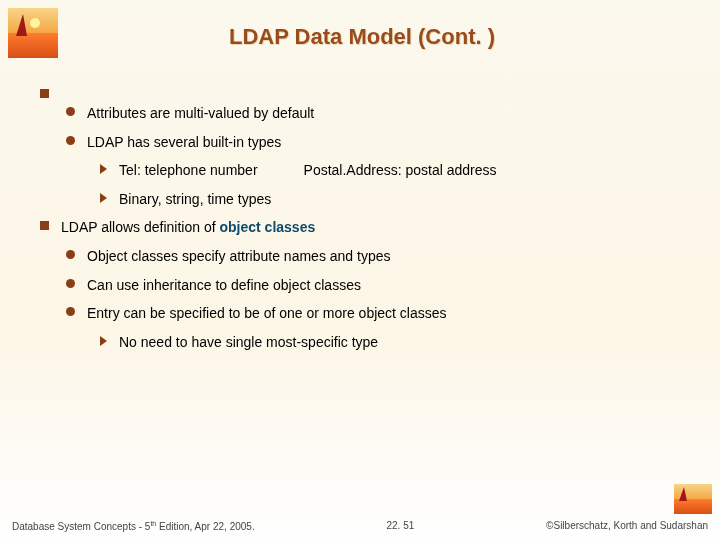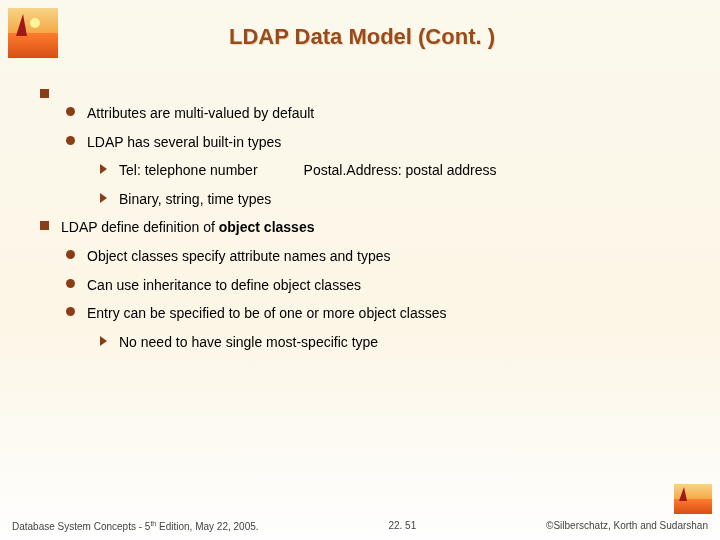--- a/index.html
+++ b/index.html
@@ -14,21 +14,21 @@
 .logo-br .sea{position:absolute;top:15px;left:0;width:38px;height:15px;background:linear-gradient(to bottom,#ff7b2e,#d84f15)}
 .logo-br .sail{position:absolute;top:3px;left:5px;width:0;height:0;border-left:5px solid transparent;border-right:3px solid transparent;border-bottom:14px solid #a01818}
 .title{position:absolute;top:24px;left:2px;width:100%;text-align:center;font-size:22px;font-weight:bold;color:#9a4b1c;text-shadow:1px 1px 0 #e9d9b8}
 .content{position:absolute;top:80px;left:40px;right:30px;font-size:14px;line-height:1.9}
 .row{display:flex;align-items:flex-start;margin-top:2px}
 .b-sq{width:9px;height:9px;background:#8a3e17;flex:none;margin-top:7px;margin-right:12px}
 .b-ci{width:9px;height:9px;background:#8a3e17;border-radius:50%;flex:none;margin-top:7px;margin-right:12px}
 .b-ar{width:0;height:0;border-top:5px solid transparent;border-bottom:5px solid transparent;border-left:7px solid #8a3e17;flex:none;margin-top:7px;margin-right:12px}
 .ind1{margin-left:26px}
 .ind2{margin-left:60px}
-.oc{color:#000000;font-weight:bold}
+.oc{color:#0c4a6e;font-weight:bold}
 .gap{display:inline-block;width:46px}
 .pgno{position:absolute;bottom:36px;right:30px;color:#b05a16;font-size:14px}
 .footer{position:absolute;bottom:8px;left:12px;right:12px;font-size:10px;display:flex;justify-content:space-between;color:#444}
 .footer sup{font-size:7px}
 </style>
 </head>
 <body>
 
 <div class="logo-tl">
   <div class="sky"></div>
@@ -60,21 +60,21 @@
     <div><span>Tel:   telephone number</span><span class="gap"></span><span>Postal.Address:  postal address</span></div>
   </div>
 
   <div class="row ind2">
     <div class="b-ar"></div>
     <div>Binary, string, time types</div>
   </div>
 
   <div class="row">
     <div class="b-sq"></div>
-    <div><span>LDAP define definition of </span><span class="oc">object classes</span></div>
+    <div><span>LDAP allows definition of </span><span class="oc">object classes</span></div>
   </div>
 
   <div class="row ind1">
     <div class="b-ci"></div>
     <div>Object classes specify attribute names and types</div>
   </div>
 
   <div class="row ind1">
     <div class="b-ci"></div>
     <div>Can use inheritance to define object classes</div>
@@ -94,16 +94,16 @@
 
 <div class="pgno">51</div>
 
 <div class="logo-br">
   <div class="sky"></div>
     <div class="sea"></div>
     <div class="sail"></div>
 </div>
 
 <div class="footer">
-  <div><span>Database System Concepts - 5</span><sup>th</sup><span> Edition, May 22, 2005.</span></div>
+  <div><span>Database System Concepts - 5</span><sup>th</sup><span> Edition, Apr 22, 2005.</span></div>
   <div>22. 51</div>
   <div>©Silberschatz, Korth and Sudarshan</div>
 </div>
 
 </body></html>

